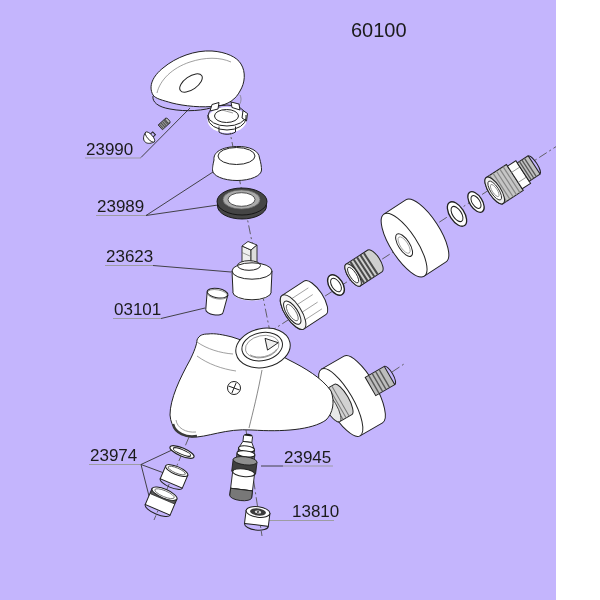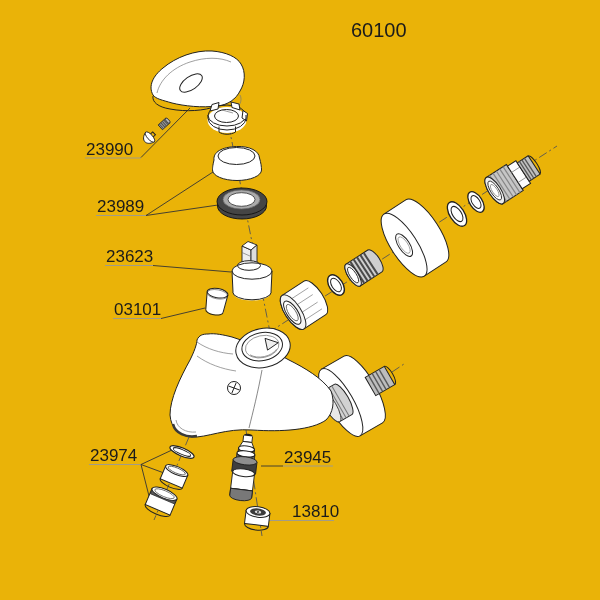--- a/index.html
+++ b/index.html
@@ -1,16 +1,16 @@
 <!DOCTYPE html>
 <html><head>
 <meta charset="utf-8">
 <style>
   html,body{margin:0;padding:0;background:#fff;}
-  .stage{position:relative;width:600px;height:600px;background:#eab308;overflow:hidden;
+  .stage{position:relative;width:556px;height:600px;background:#c4b5fd;overflow:hidden;
          font-family:"Liberation Sans",sans-serif;}
   svg{position:absolute;inset:0;}
   .ln{stroke:#222;stroke-width:1;fill:none;}
   .fillw{fill:#fff;stroke:#222;stroke-width:1;}
   .axis{stroke:#555;stroke-width:0.9;fill:none;stroke-dasharray:9 3 2 3;}
   .leader{stroke:#333;stroke-width:0.9;fill:none;}
   .under{stroke:#999;stroke-width:0.9;fill:none;}
   .lbl{font-family:"Liberation Sans",sans-serif;font-size:17px;fill:#1b1b1b;}
   .title{font-family:"Liberation Sans",sans-serif;font-size:20px;fill:#1b1b1b;}
   .thin{stroke:#777;stroke-width:0.7;fill:none;}

